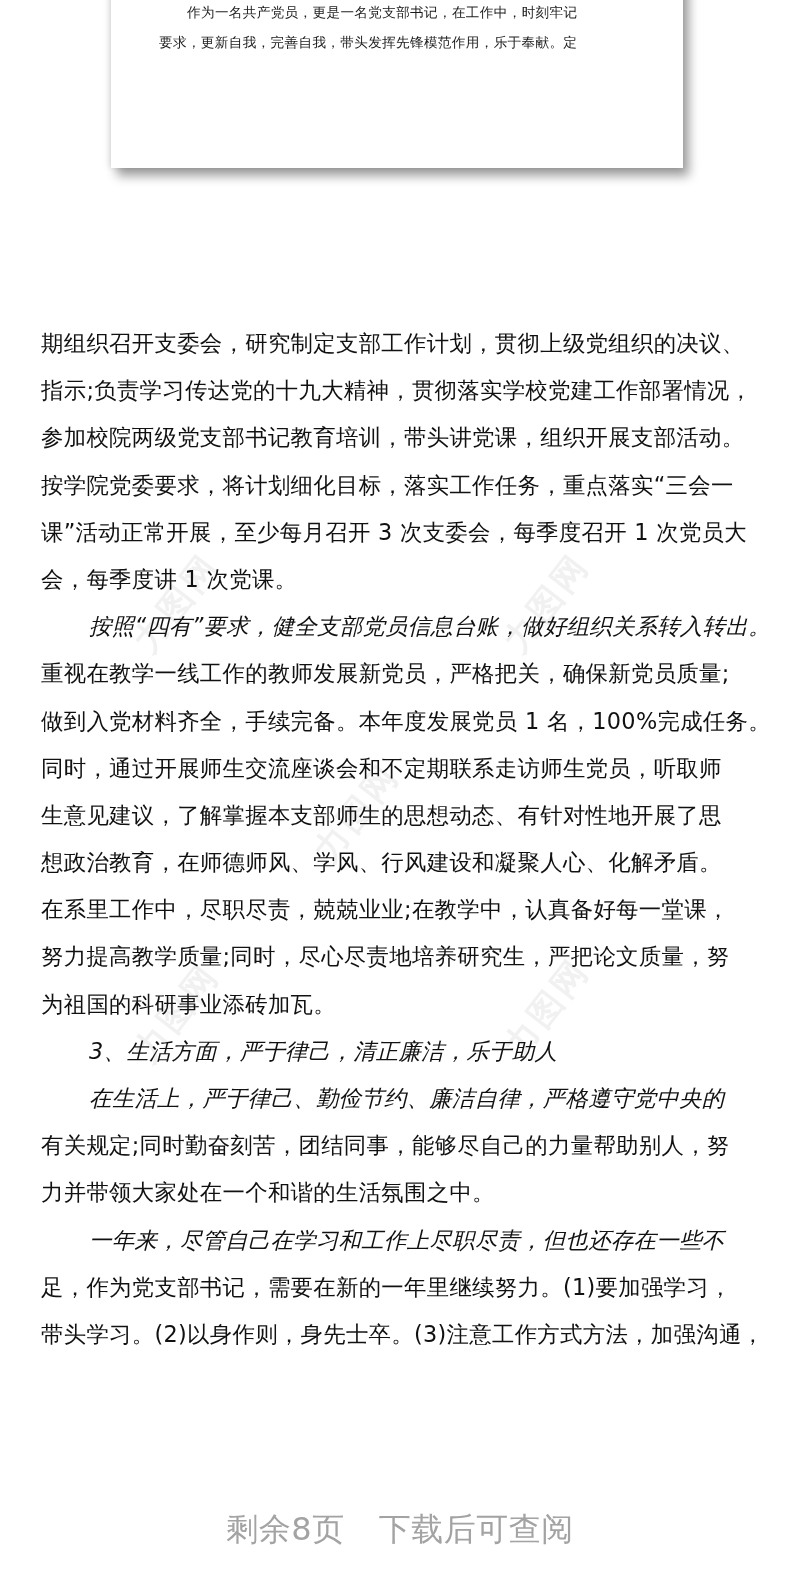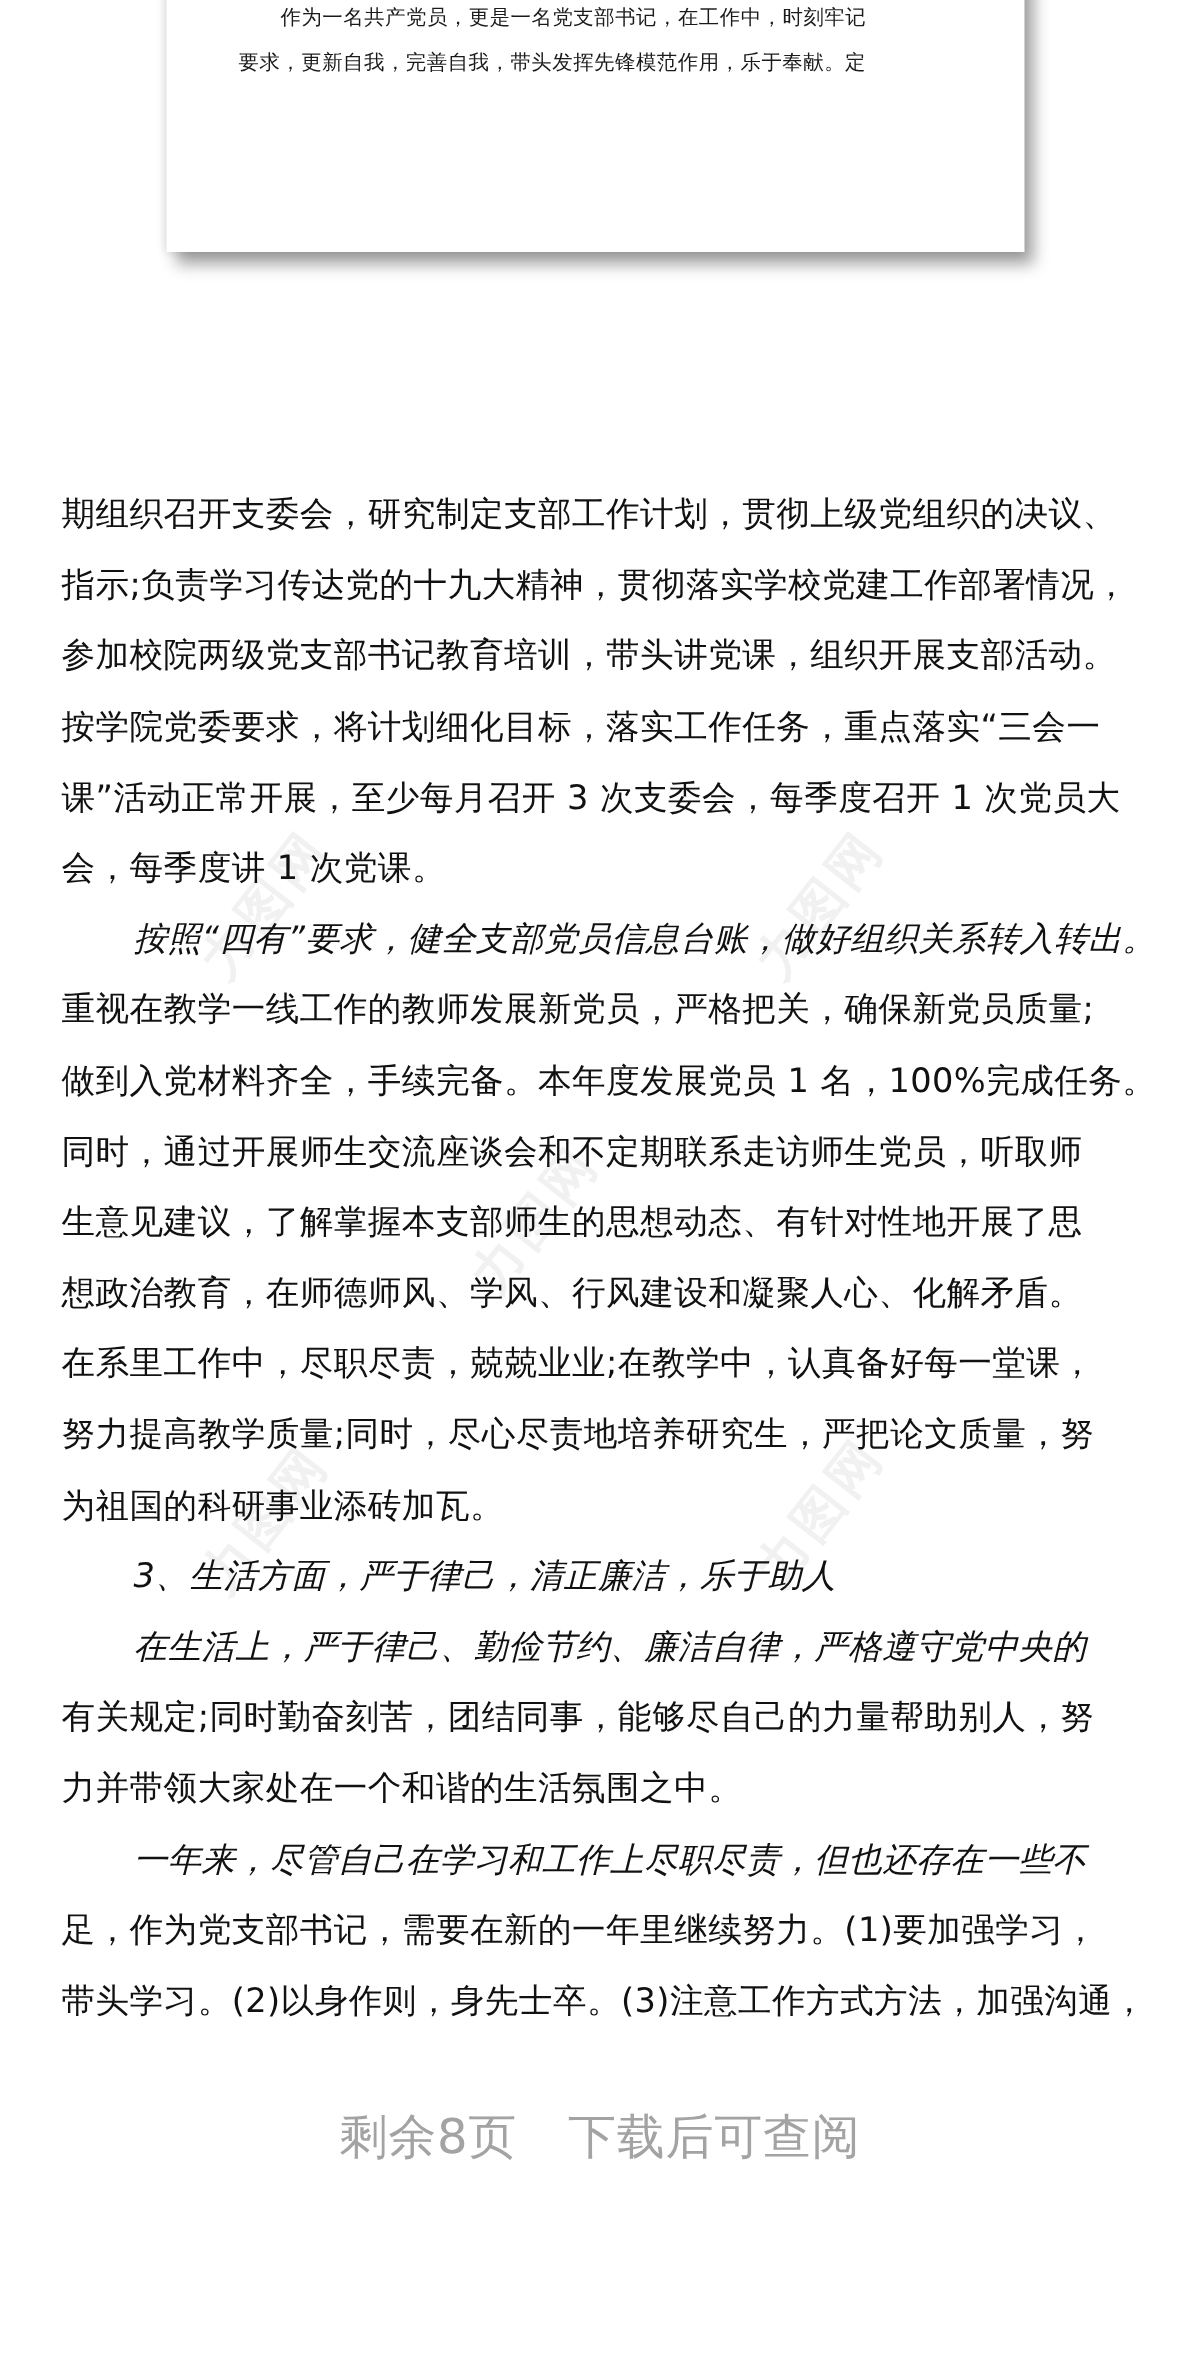--- a/index.html
+++ b/index.html
@@ -74,21 +74,21 @@
       white-space: nowrap;
       pointer-events: none;
       letter-spacing: 4px;
       font-weight: bold;
     }
 
     
     .remaining-notice {
       position: absolute;
       left: 0;
-      top: 1403px;
+      top: 1508px;
       width: 800px;
       text-align: center;
       font-size: 32px;
       color: #a3a3a3;
       letter-spacing: 0.5px;
     }
     .remaining-notice .gap {
       display: inline-block;
       width: 34px;
     }

